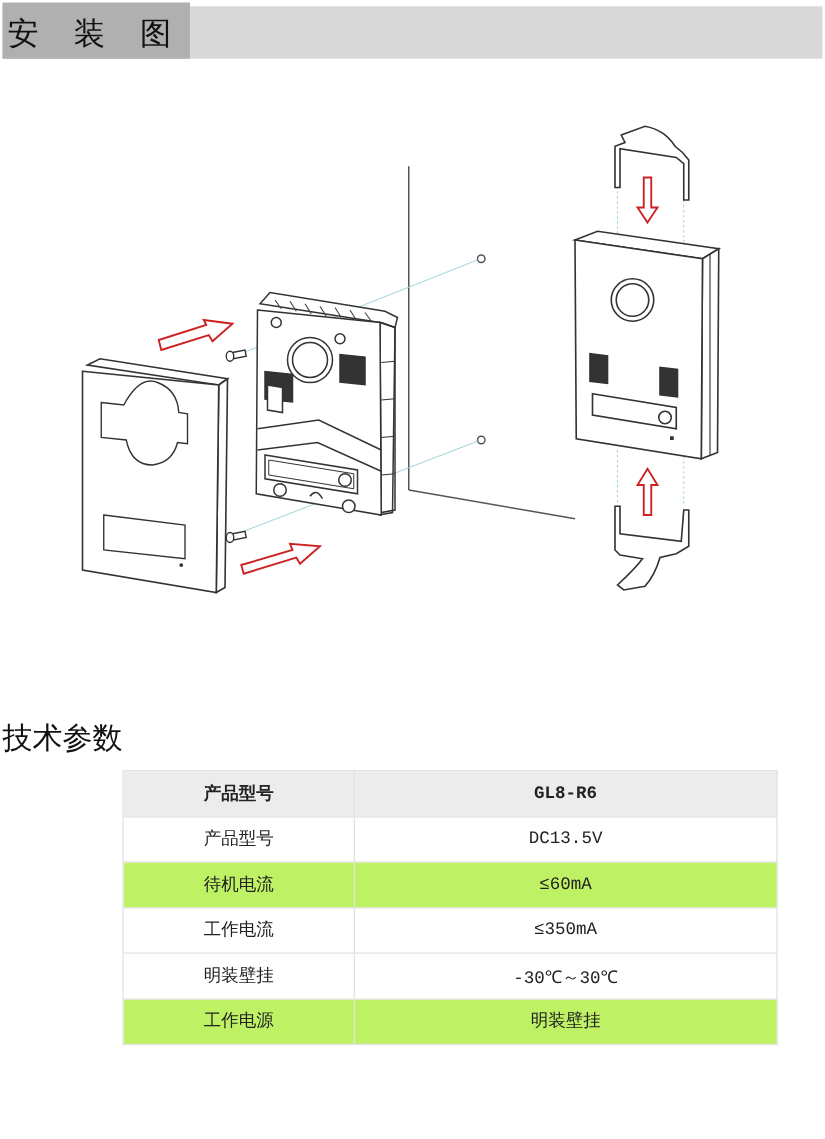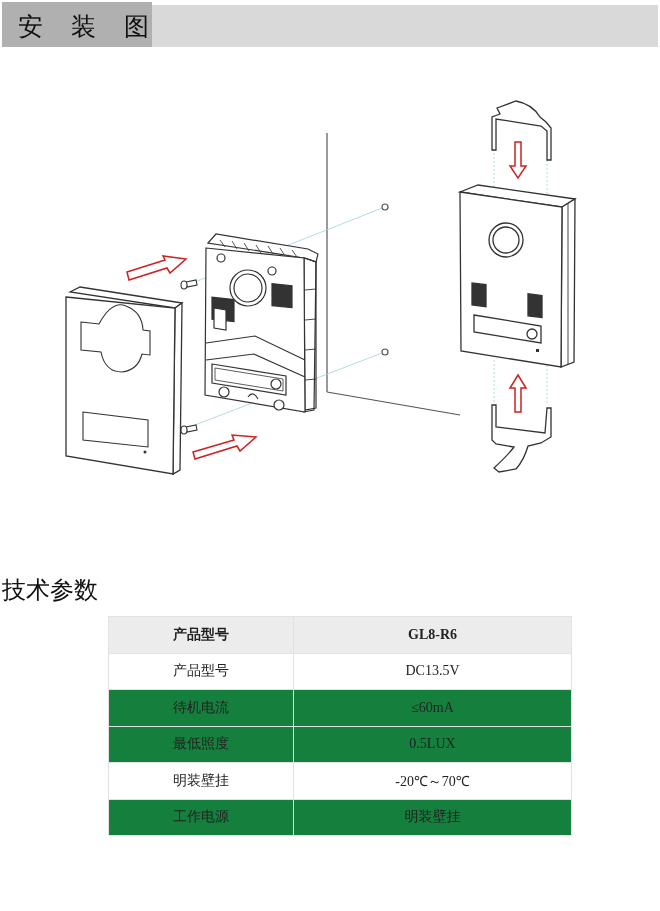--- a/index.html
+++ b/index.html
@@ -1,29 +1,29 @@
 <!DOCTYPE html>
 <html><head>
   <meta charset="utf-8">
   <style>
     html, body { margin: 0; padding: 0; background: #ffffff; }
     body { width: 660px; height: 911px; position: relative; overflow: hidden; font-family: "DejaVu Sans", sans-serif; color: #111; }
 
     .header-bar { position: absolute; left: 2px; top: 5px; width: 656px; height: 42px; background: #d9d9d9; }
     .header-title-box { position: absolute; left: 2px; top: 2px; width: 150px; height: 45px; background: #b0b0b0; }
-    .header-title { position: absolute; left: 16px; top: 10px; font-size: 25px; line-height: 30px; letter-spacing: 28px; color: #111; white-space: nowrap; font-family: "DejaVu Sans", sans-serif; }
+    .header-title { position: absolute; left: 4px; top: 10px; font-size: 25px; line-height: 30px; letter-spacing: 28px; color: #111; white-space: nowrap; font-family: "DejaVu Sans", sans-serif; }
 
     .diagram { position: absolute; left: 0; top: 55px; width: 660px; height: 500px; }
 
     .section-title { position: absolute; left: 2px; top: 573px; font-size: 24px; line-height: 34px; color: #111; font-family: "DejaVu Sans", sans-serif; }
 
-    table.spec { position: absolute; left: 98px; top: 616px; width: 464px; border-collapse: collapse; font-family: Liberation Serif, serif; font-size: 14px; color: #222; margin-left: 10px; }
+    table.spec { position: absolute; left: 98px; top: 616px; width: 524px; border-collapse: collapse; font-family: Liberation Mono, monospace; font-size: 14px; color: #222; }
     table.spec td { border: 1px solid #e2e2e2; height: 35.5px; padding: 0; text-align: center; }
     table.spec td.label { width: 184px; }
-    table.spec tr.shade td { background: #15803d; }
+    table.spec tr.shade td { background: #bef264; }
     table.spec tr.head td { font-weight: bold; background: #ececec; }
   </style>
 </head>
 <body>
 
 <div class="header-bar"></div>
 <div class="header-title-box">
   <span class="header-title">安装图</span>
 </div>
 
@@ -146,26 +146,26 @@
         <td>GL8-R6</td>
       </tr>
       <tr>
         <td class="label">产品型号</td>
         <td>DC13.5V</td>
       </tr>
       <tr class="shade">
         <td class="label">待机电流</td>
         <td>≤60mA</td>
       </tr>
-      <tr class="shade">
-        <td class="label">最低照度</td>
-        <td>0.5LUX</td>
+      <tr>
+        <td class="label">工作电流</td>
+        <td>≤350mA</td>
       </tr>
       <tr>
         <td class="label">明装壁挂</td>
-        <td>-20℃～70℃</td>
+        <td>-30℃～30℃</td>
       </tr>
       <tr class="shade">
         <td class="label">工作电源</td>
         <td>明装壁挂</td>
       </tr>
     </tbody>
 </table>
 
 </body></html>

